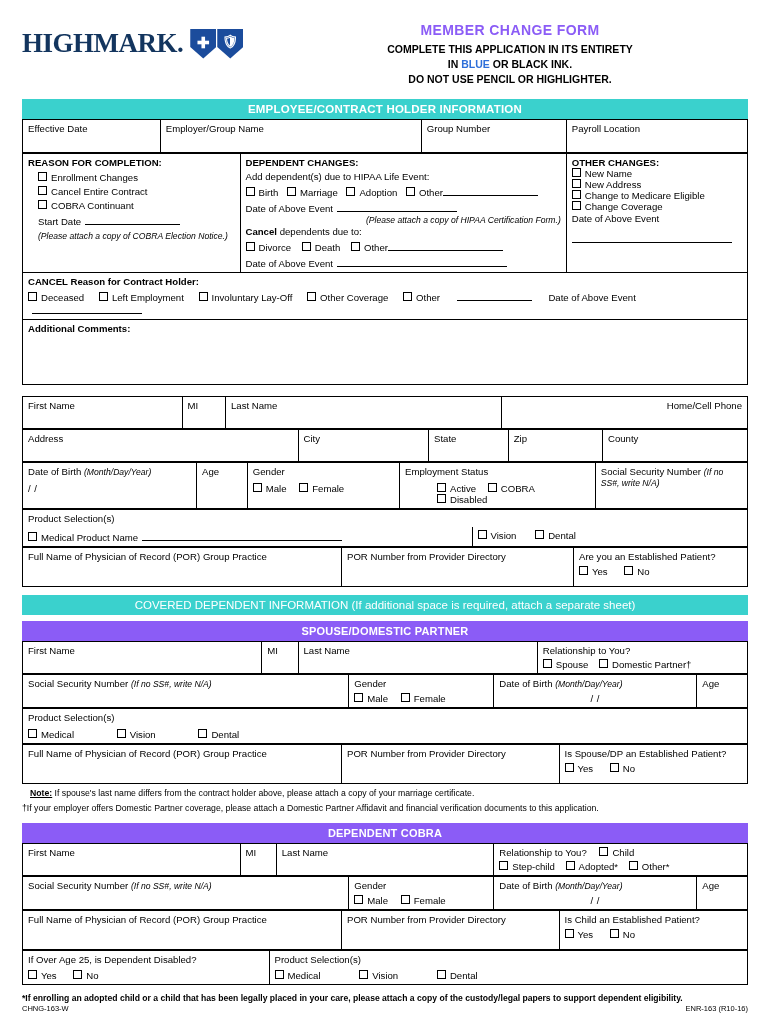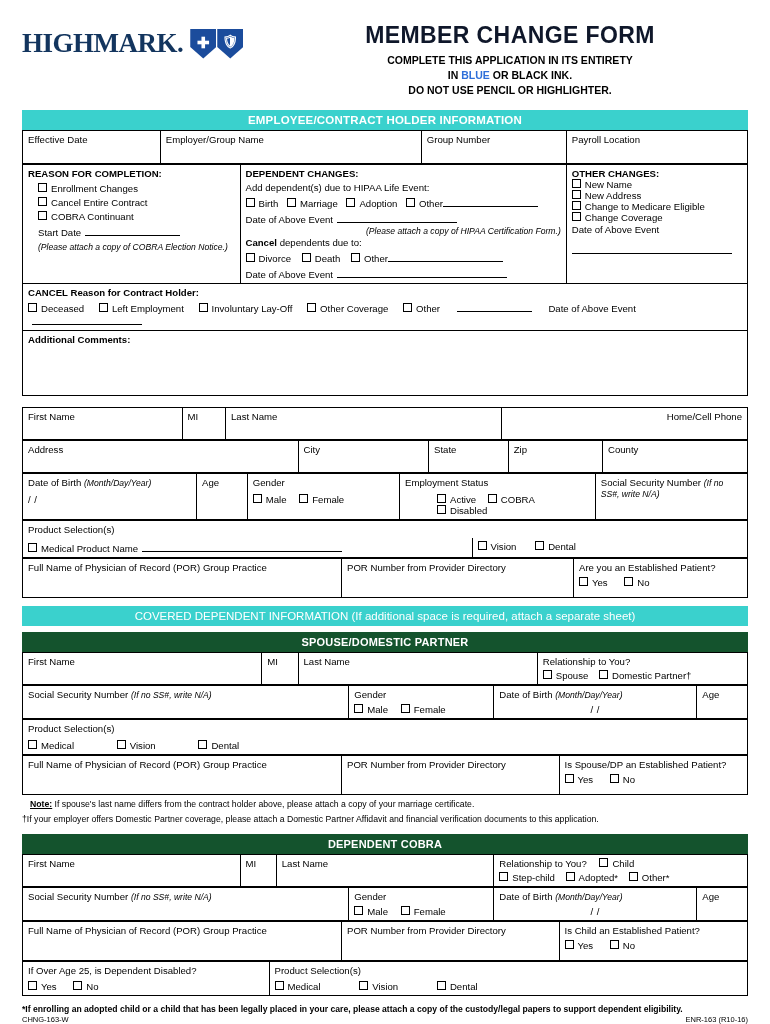--- a/index.html
+++ b/index.html
@@ -7,25 +7,25 @@
   .page{position:relative;width:770px;height:1024px;box-sizing:border-box;padding:18px 22px 10px 22px;}
   .hdr{display:flex;align-items:flex-start;}
   .logo-wrap{width:250px;flex:0 0 250px;display:flex;align-items:center;padding-top:10px;}
   .hm-logo{font-family:"Liberation Serif",serif;font-size:27px;font-weight:bold;color:#13355e;letter-spacing:-0.5px;white-space:nowrap;}
   .shields{display:flex;align-items:center;margin-left:6px;}
   .shield{width:26px;height:30px;background:#1b4c9c;position:relative;margin-left:1px;
           -webkit-clip-path:polygon(0 0,100% 0,100% 62%,50% 100%,0 62%);clip-path:polygon(0 0,100% 0,100% 62%,50% 100%,0 62%);}
   .shield span{position:absolute;left:0;right:0;top:5px;text-align:center;color:#fff;font-size:13px;font-weight:bold;font-family:"Liberation Serif",serif;}
   .shield.cross span{font-size:15px;}
   .title-wrap{flex:1;text-align:center;padding-top:4px;}
-  .form-title{color:#0f172a;font-size:23px;font-weight:bold;letter-spacing:0.4px;}
+  .form-title{color:#8b5cf6;font-size:14px;font-weight:bold;letter-spacing:0.4px;}
   .sub{font-size:10.5px;font-weight:bold;margin-top:4px;line-height:1.45;}
   .blue{color:#2e6fd9;}
   .bar{background:#3ad1cd;color:#fff;font-weight:bold;text-align:center;font-size:11.5px;padding:4px 0;letter-spacing:0.2px;}
-  .bar-gray{background:#14532d;color:#fff;font-weight:bold;text-align:center;font-size:11px;padding:4px 0;letter-spacing:0.2px;}
+  .bar-gray{background:#8b5cf6;color:#fff;font-weight:bold;text-align:center;font-size:11px;padding:4px 0;letter-spacing:0.2px;}
   .bar-teal2{background:#3ad1cd;color:#fff;font-weight:normal;text-align:center;font-size:11.5px;padding:4px 0;}
   table{border-collapse:collapse;width:100%;}
   .tbl td{border:1px solid #000;vertical-align:top;padding:3px 5px;font-size:9.6px;}
   .lbl{font-size:9.6px;}
   .sm{font-size:8.6px;}
   .ital{font-style:italic;}
   .b{font-weight:bold;}
   ul{margin:0;padding:0;list-style:none;}
   li{margin:3px 0;}
   .ul-line{display:inline-block;border-bottom:1px solid #000;height:10px;}

